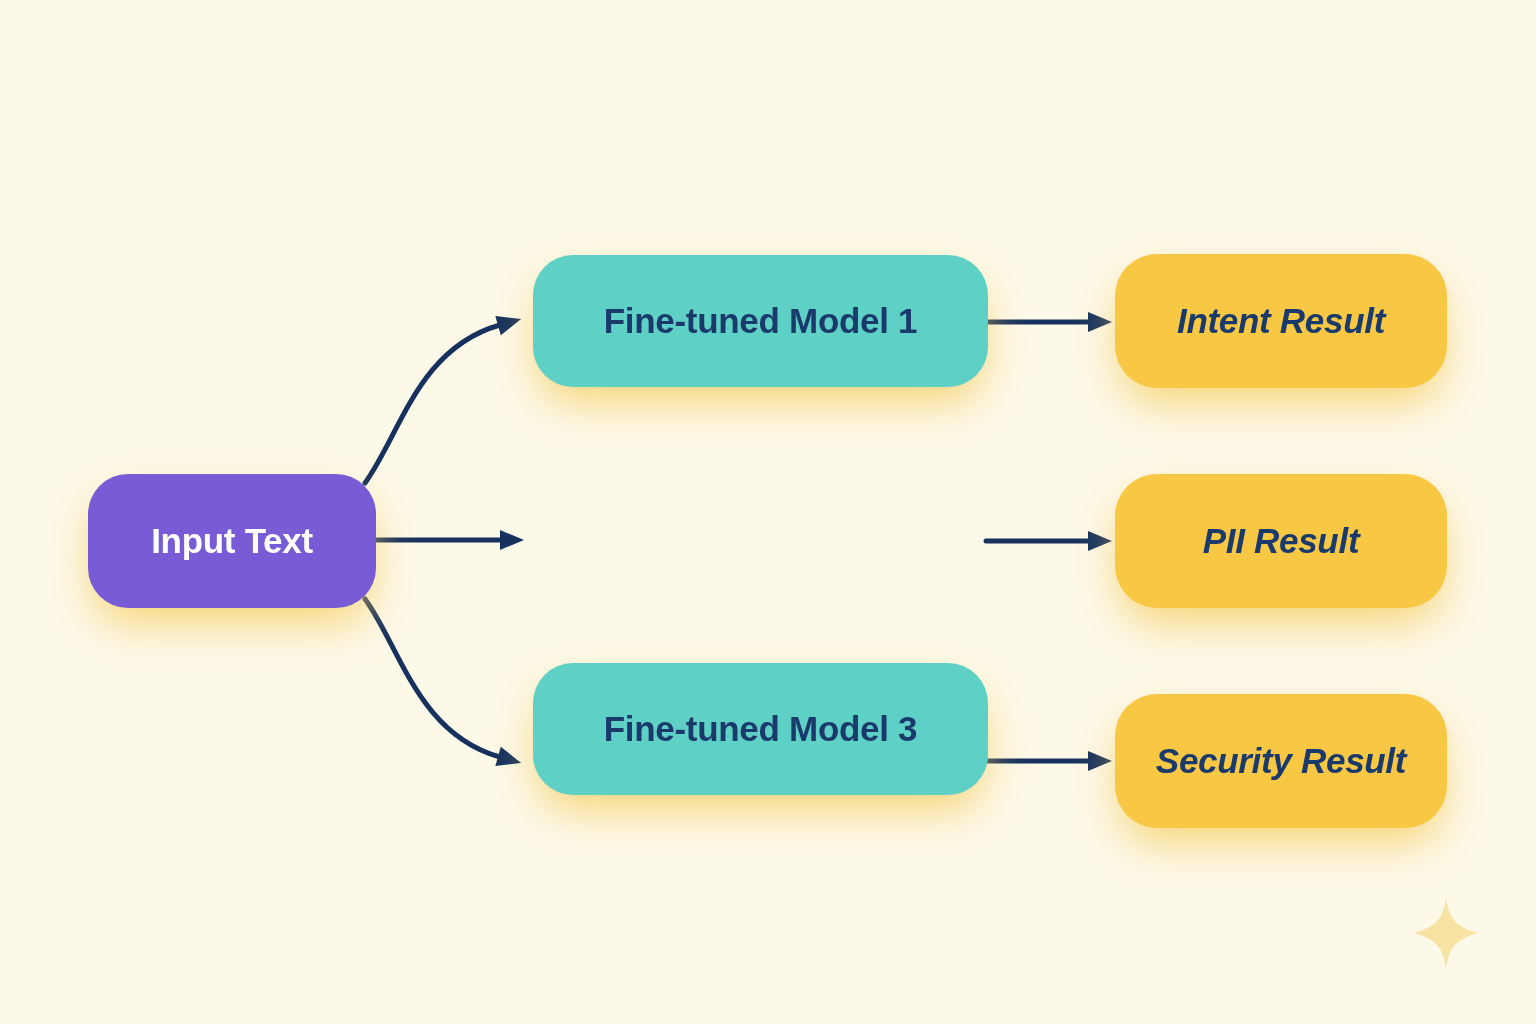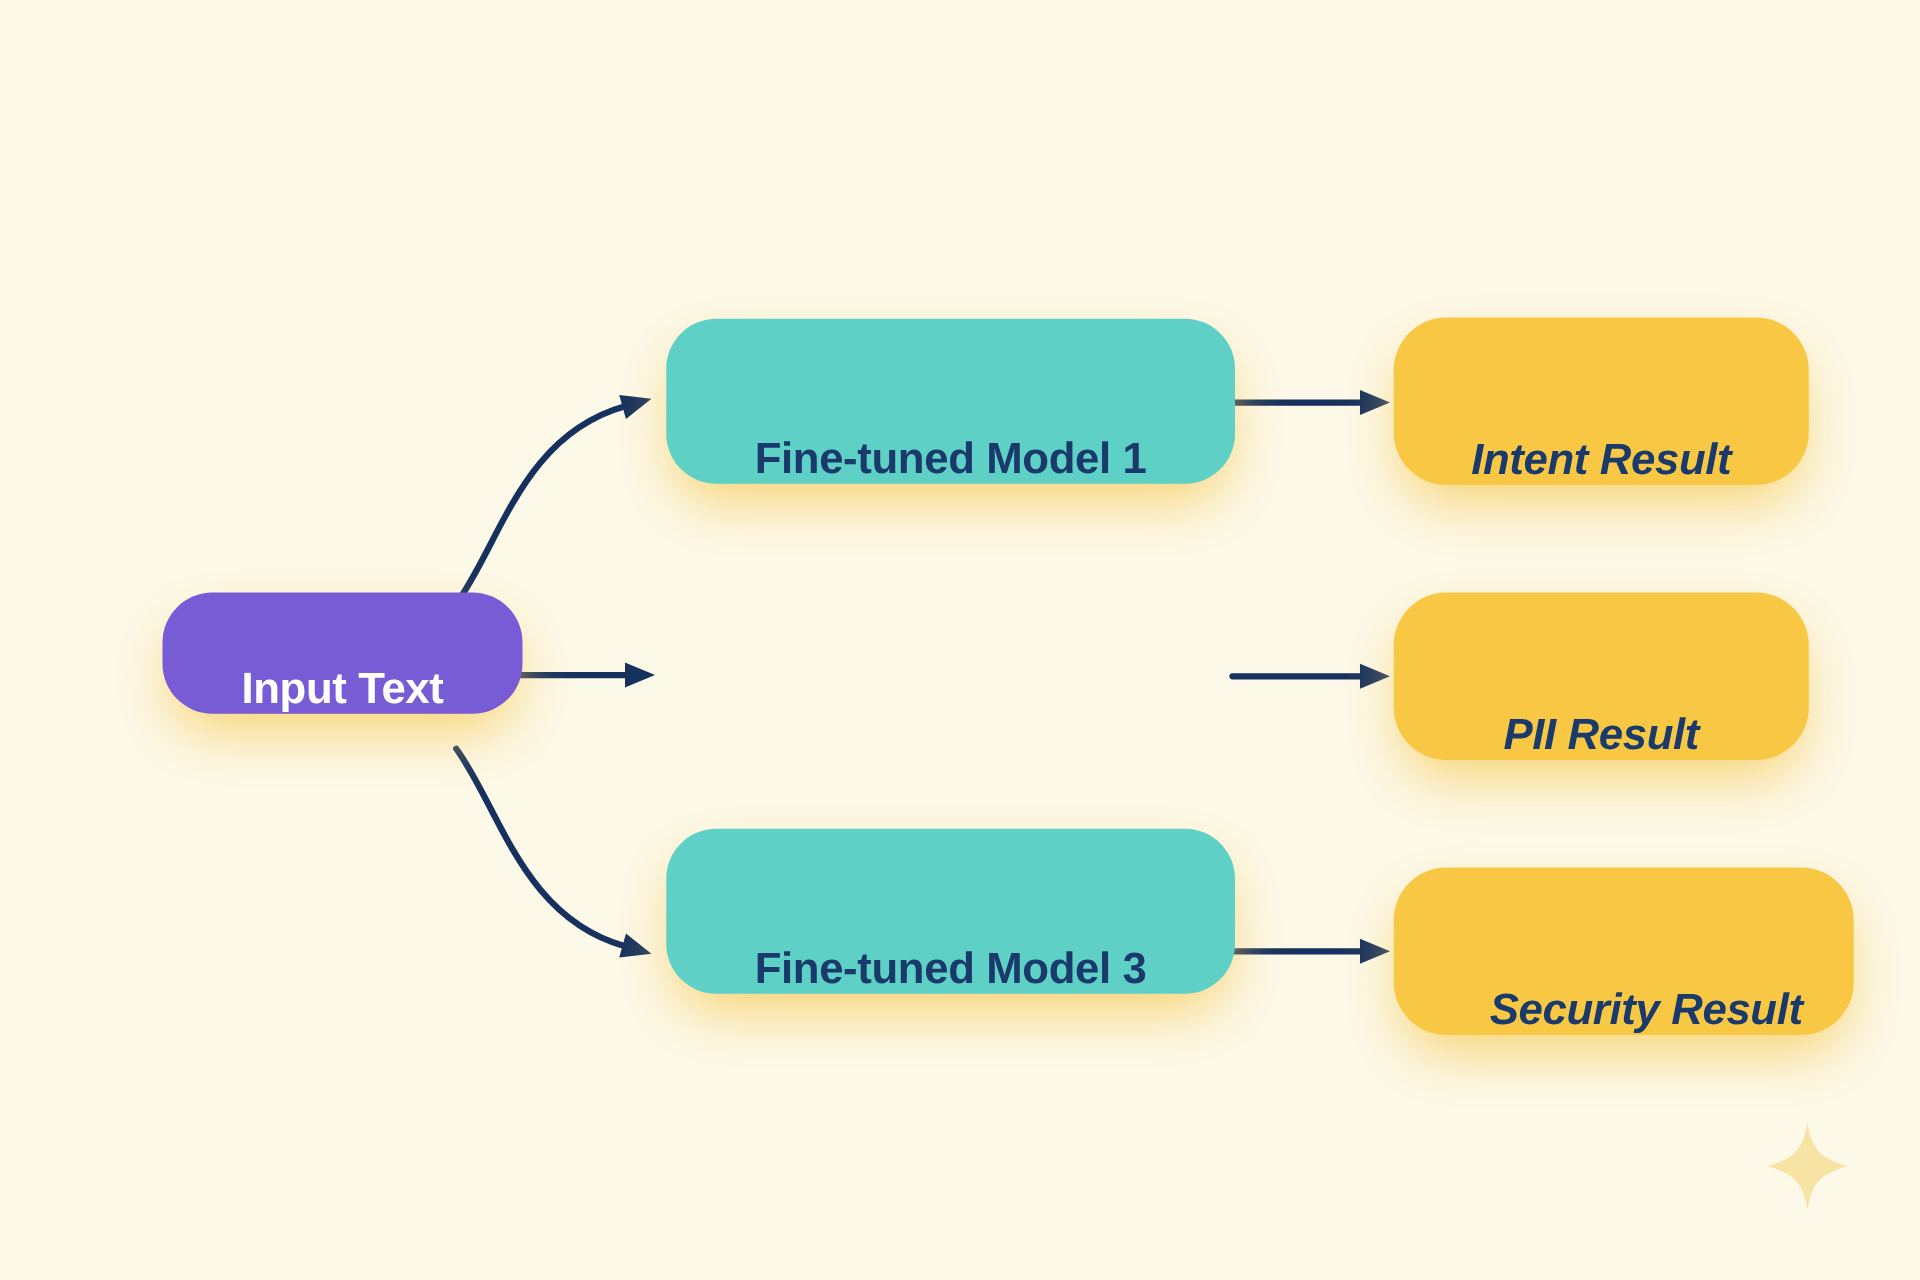--- a/index.html
+++ b/index.html
@@ -11,56 +11,55 @@
     position: relative;
     width: 1536px;
     height: 1024px;
     overflow: hidden;
     background: var(--background, #FDF9E9);
     font-family: "Liberation Sans", sans-serif;
   }
   .node {
     position: absolute;
     display: flex;
-    align-items: flex-end;
+    align-items: center;
     justify-content: center;
     font-weight: 700;
     font-size: 35px;
     letter-spacing: -0.3px;
     border-radius: 42px;
     box-shadow: 0 20px 44px -6px var(--glow, rgba(246,205,95,0.85));
   }
   .node-input {
     left: 88px; top: 474px;
-    width: 288px; height: 97px;
+    width: 288px; height: 134px;
     background: var(--input-bg, #785CD6);
     color: var(--input-text, #FFFFFF);
     border-radius: 40px;
-    margin-left: 42px;
   }
   .node-model {
     left: 533px;
     width: 455px; height: 132px;
     background: var(--model-bg, #5FD0C5);
     color: var(--node-text, #1A3A6B);
     border-radius: 40px;
   }
   .row1.node-model { top: 255px; }
   .row2.node-model { top: 475px; }
   .row3.node-model { top: 663px; }
   .node-result {
     left: 1115px;
     width: 332px; height: 134px;
     background: var(--result-bg, #F8C844);
     color: var(--node-text, #1A3A6B);
     font-style: italic;
   }
   .row1.node-result { top: 254px; }
   .row2.node-result { top: 474px; }
-  .row3.node-result { top: 694px; padding-left: 36px; }
+  .row3.node-result { top: 694px; }
   .arrows {
     position: absolute;
     left: 0; top: 0;
     width: 1536px; height: 1024px;
     pointer-events: none;
   }
   .arrows path.line {
     fill: none;
     stroke: var(--arrow, #16315E);
     stroke-width: 5;

